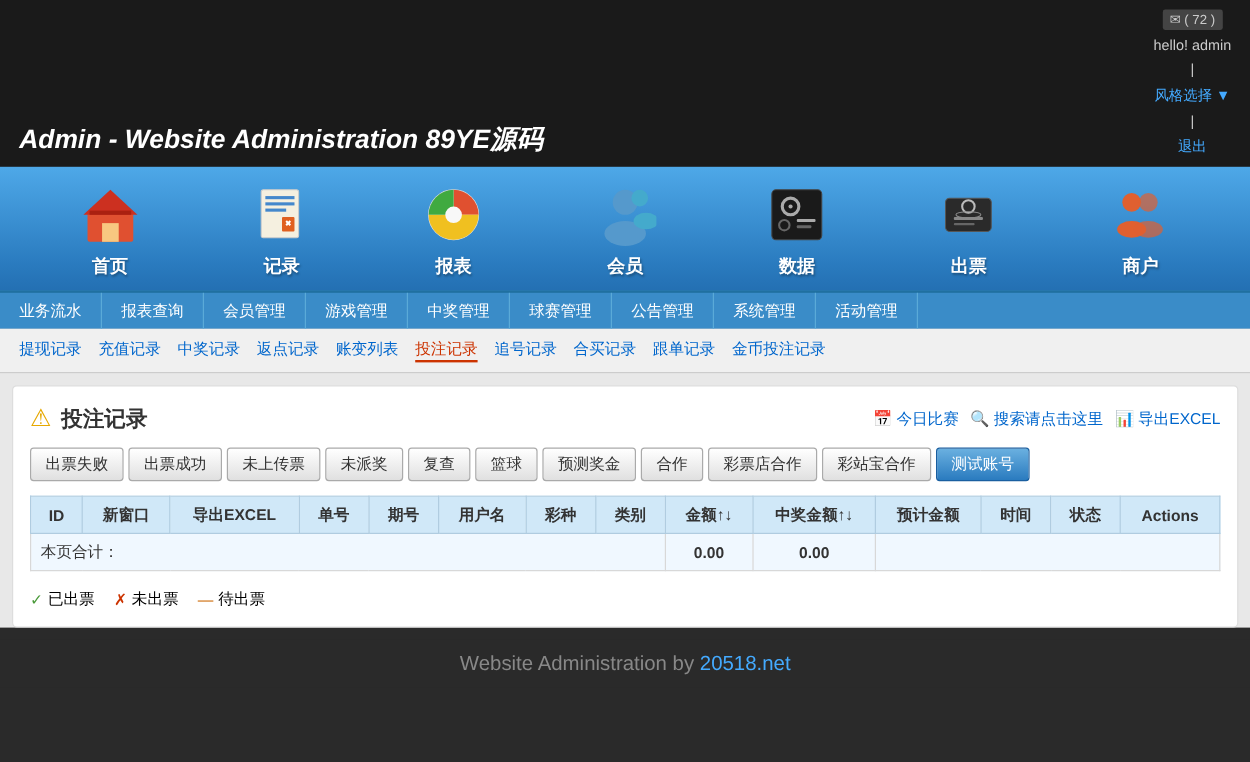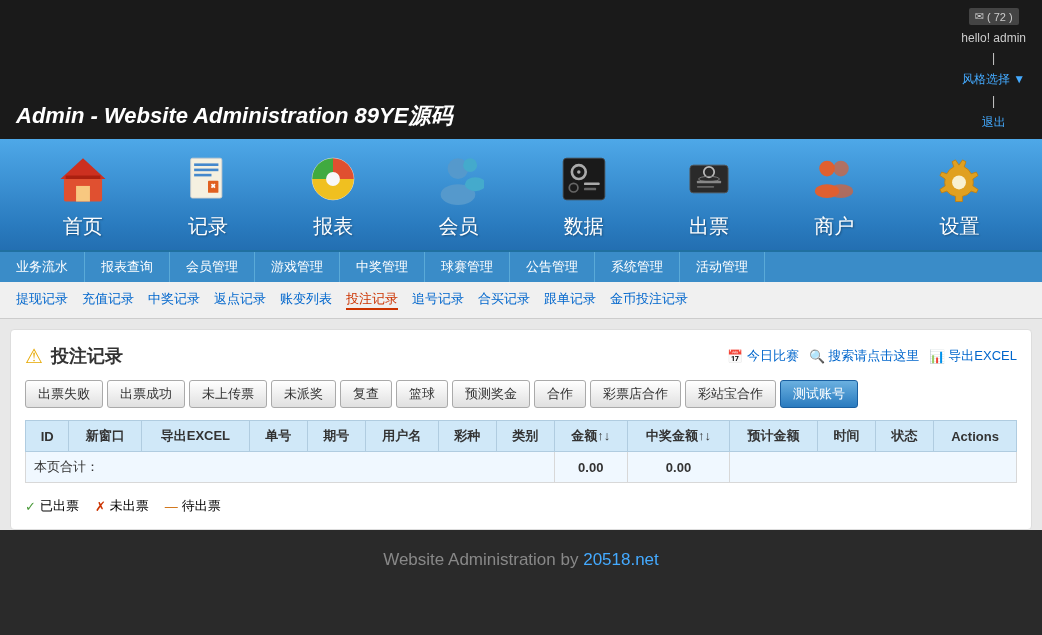--- a/index.html
+++ b/index.html
@@ -13,21 +13,21 @@
     #header .user-bar a, #header .user-bar .link { color: #4af; cursor: pointer; text-decoration: none; }
     .msg-icon { background: #444; color: #fff; padding: 2px 6px; font-size: 11px; border-radius: 2px; display: inline-flex; align-items: center; gap: 3px; }
     .msg-icon::before { content: '✉'; }
     .divider-v { color: #666; }
 
     
     #nav-icons { background: linear-gradient(180deg, #4ea8e8 0%, #2a7bbf 60%, #1a5fa0 100%); padding: 10px 0 0 0; }
     .icon-bar { display: flex; justify-content: space-around; align-items: flex-end; padding: 0 20px 10px 20px; }
     .icon-item { display: flex; flex-direction: column; align-items: center; gap: 4px; cursor: pointer; min-width: 100px; }
     .icon-item .icon-img { width: 60px; height: 60px; display: flex; align-items: center; justify-content: center; }
-    .icon-item .icon-label { color: #fff; font-size: 20px; font-weight: normal; text-shadow: 1px 1px 2px #0005; }
+    .icon-item .icon-label { color: #fff; font-size: 15px; font-weight: bold; text-shadow: 1px 1px 2px #0005; }
 
     
     #tab-bar { background: #3a8cc8; display: flex; border-top: 2px solid #2070a0; }
     .tab-item { padding: 6px 16px; color: #fff; cursor: pointer; font-size: 13px; border-right: 1px solid #5aaad8; white-space: nowrap; }
 
     
     #main { background: #e8e8e8; margin: 0; padding: 0; }
 
     
     #sub-nav { background: #f0f0f0; border-bottom: 1px solid #ccc; padding: 8px 16px; display: flex; gap: 14px; flex-wrap: wrap; }
@@ -178,29 +178,20 @@
         <svg class="svg-icon" viewBox="0 0 60 60">
           <circle cx="22" cy="18" r="9" fill="#e06030"></circle>
           <circle cx="38" cy="18" r="9" fill="#e06030" opacity="0.7"></circle>
           <ellipse cx="22" cy="44" rx="14" ry="8" fill="#e06030"></ellipse>
           <ellipse cx="38" cy="44" rx="14" ry="8" fill="#e06030" opacity="0.7"></ellipse>
         </svg>
       </div>
       <span class="icon-label">商户</span>
     </div>
 
-    <div class="icon-item">
-      <div class="icon-img">
-        <svg class="svg-icon" viewBox="0 0 60 60">
-          <path d="M30,14 L34,8 L38,10 L36,16 A16,16 0 0,1 44,24 L50,22 L52,26 L46,30 A16,16 0 0,1 46,38 L52,42 L50,46 L44,44 A16,16 0 0,1 34,50 L34,56 L30,56 L26,56 L26,50 A16,16 0 0,1 16,44 L10,46 L8,42 L14,38 A16,16 0 0,1 14,30 L8,26 L10,22 L16,24 A16,16 0 0,1 24,16 L22,10 L26,8 Z" fill="#e0a020" stroke="#c08010" stroke-width="1"></path>
-          <circle cx="30" cy="34" r="8" fill="#f8f0d0"></circle>
-        </svg>
-      </div>
-      <span class="icon-label">设置</span>
-    </div>
 
   </div>
 
   <div id="tab-bar">
     <div class="tab-item">业务流水</div>
     <div class="tab-item">报表查询</div>
     <div class="tab-item">会员管理</div>
     <div class="tab-item">游戏管理</div>
     <div class="tab-item">中奖管理</div>
     <div class="tab-item">球赛管理</div>

